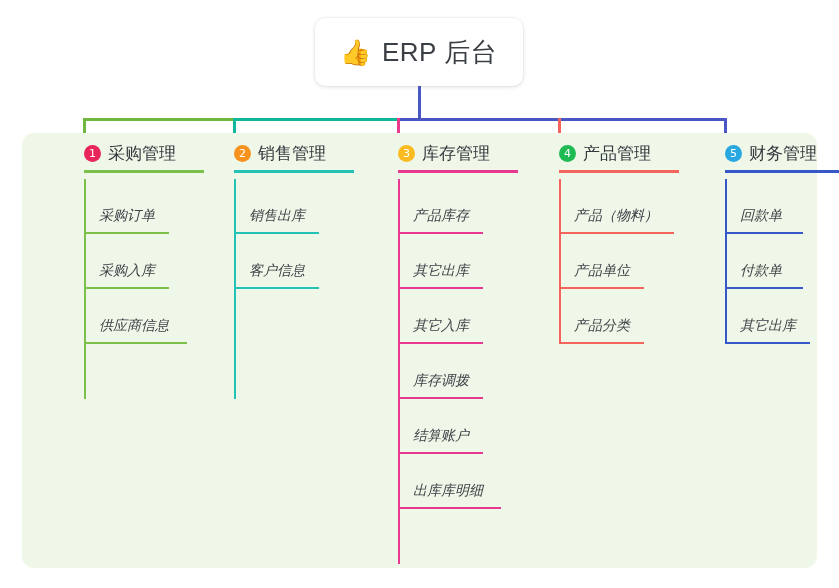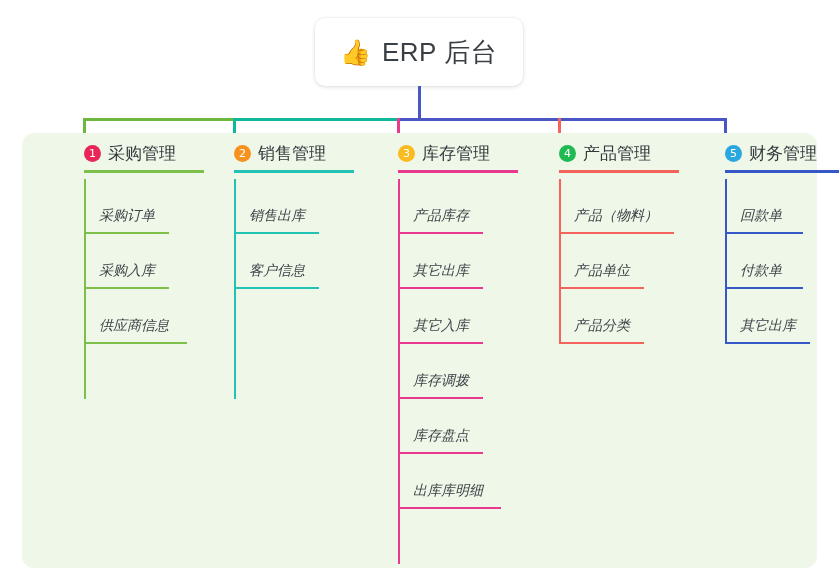--- a/index.html
+++ b/index.html
@@ -209,21 +209,21 @@
           </div>
           <div class="item">
             <span class="item-label">其它入库</span>
             <div class="item-rule" style="width: 85px; background: rgb(232, 56, 143);"></div>
           </div>
           <div class="item">
             <span class="item-label">库存调拨</span>
             <div class="item-rule" style="width: 85px; background: rgb(232, 56, 143);"></div>
           </div>
           <div class="item">
-            <span class="item-label">库存盘点</span>
+            <span class="item-label">结算账户</span>
             <div class="item-rule" style="width: 85px; background: rgb(232, 56, 143);"></div>
           </div>
           <div class="item">
             <span class="item-label">出库库明细</span>
             <div class="item-rule" style="width: 103px; background: rgb(232, 56, 143);"></div>
           </div>
         </div>
       </div>
       <div class="column" style="left: 519px;">
         <div class="col-head">

